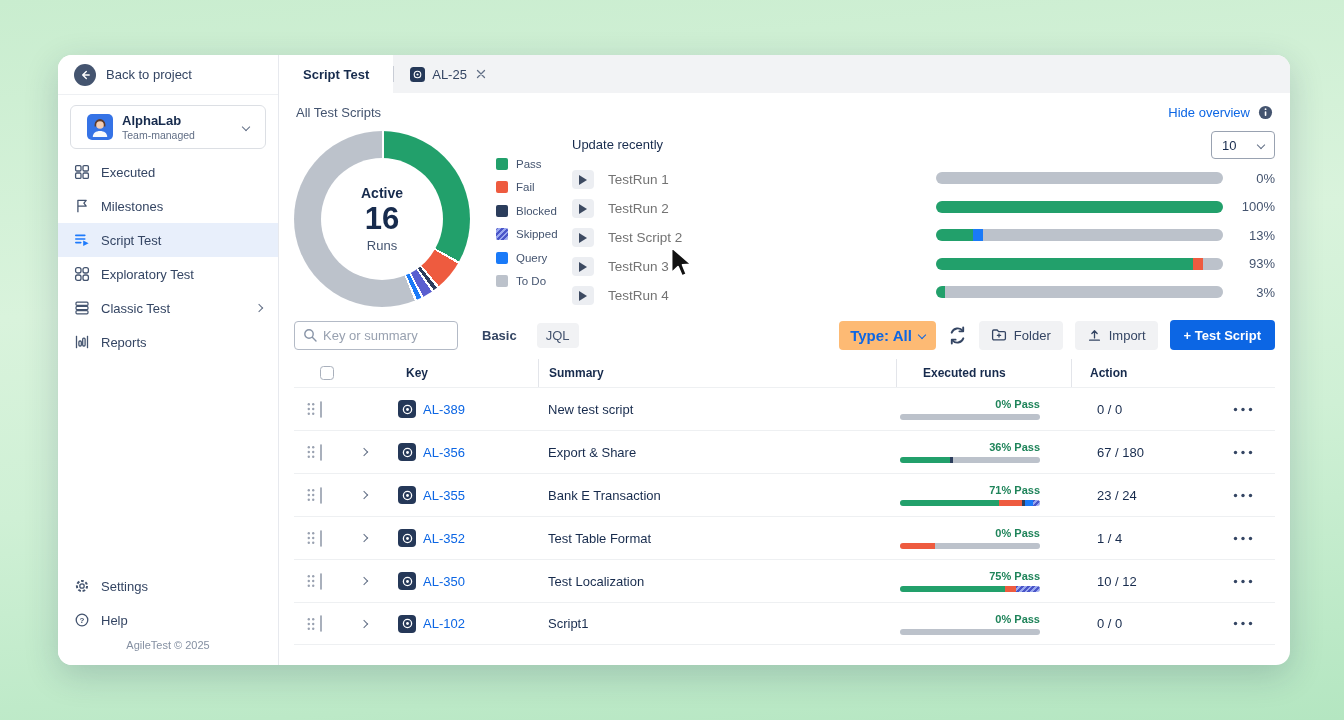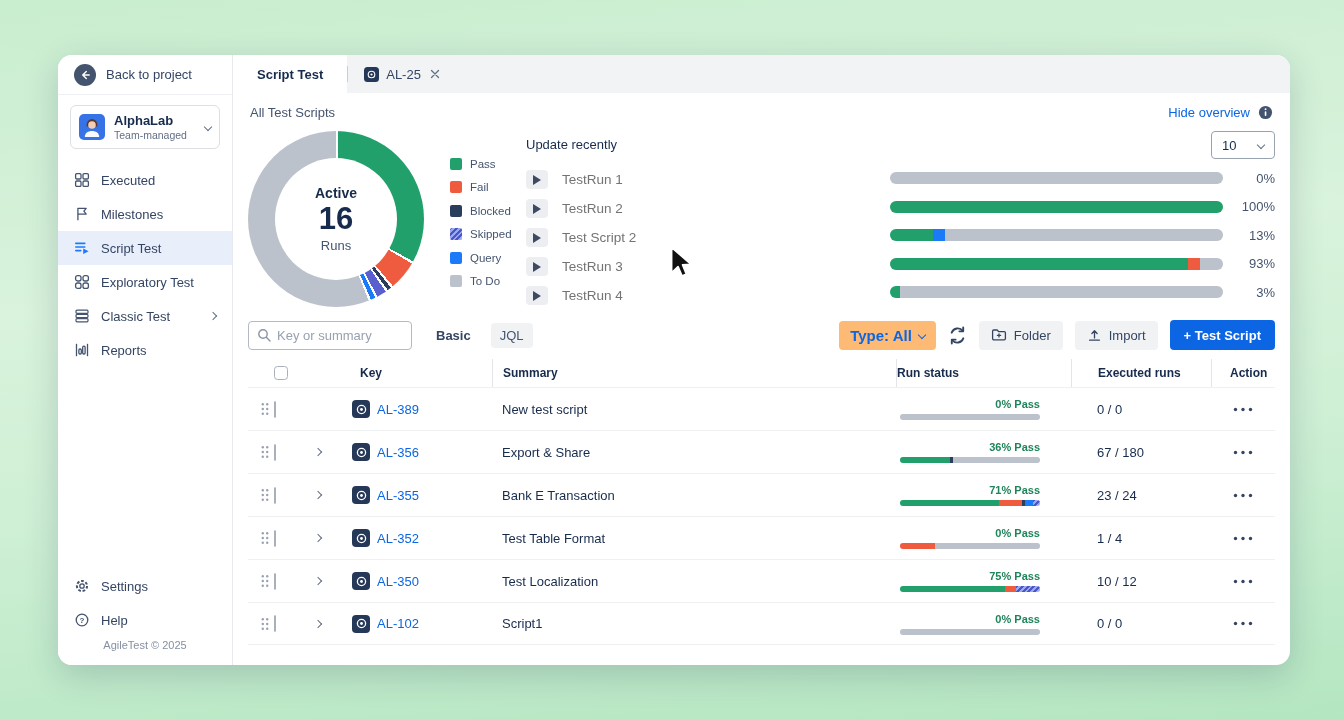--- a/index.html
+++ b/index.html
@@ -9,25 +9,25 @@
     background:linear-gradient(175deg,#c9edcf 0%,#d9f3dc 38%,#cff0d5 62%,#b4e6c1 100%);
     position:relative; color:#172b4d;
   }
   .window {
     position:absolute; left:58px; top:55px; width:1232px; height:610px;
     background:#fff; border-radius:14px; display:flex;
     box-shadow:0 10px 34px rgba(23,43,77,.20);
     overflow:hidden;
   }
   
-  .sidebar { width:175px; border-right:1px solid #e7e9ee; display:flex; flex-direction:column; background:#fff; }
+  .sidebar { width:221px; border-right:1px solid #e7e9ee; display:flex; flex-direction:column; background:#fff; }
   .back-row { height:40px; display:flex; align-items:center; gap:10px; padding:0 16px; border-bottom:1px solid #eef0f3; }
   .back-circle { width:22px; height:22px; border-radius:50%; background:#44546f; display:flex; align-items:center; justify-content:center; flex:0 0 auto; cursor:pointer; }
   .back-row span { font-size:13px; color:#344563; font-weight:500; }
-  .project-card { margin:10px 12px 8px; border:1px solid #dcdfe4; border-radius:6px; padding:7px 8px; display:flex; align-items:center; gap:9px; cursor:pointer; }
+  .project-card { margin:10px 12px 0; border:1px solid #dcdfe4; border-radius:6px; padding:7px 16px; display:flex; align-items:center; gap:9px; cursor:pointer; }
   .project-card .pc-text { flex:1; min-width:0; }
   .pc-name { font-size:13px; font-weight:700; color:#172b4d; }
   .pc-sub { font-size:10.5px; color:#626f86; margin-top:1px; }
   nav.side-nav { margin-top:6px; }
   .side-item { height:34px; display:flex; align-items:center; gap:11px; padding:0 16px; font-size:13px; color:#344563; cursor:pointer; position:relative; }
   .side-item.selected { background:#e8effb; }
   .side-item .icn { width:16px; height:16px; display:flex; align-items:center; justify-content:center; flex:0 0 auto; }
   .side-item .sub-chev { display:none; position:absolute; right:16px; }
   .side-item.has-sub .sub-chev { display:block; }
   .side-bottom { margin-top:auto; padding-bottom:14px; }
@@ -446,21 +446,20 @@
 
       <div class="tbl">
         <div class="tbl-grid tbl-head">
           <span class="hd"></span>
           <span class="hd">
               <span class="cbx"></span>
             </span>
           <span class="hd"></span>
           <span class="hd hd-key">Key</span>
           <span class="hd hd-summary">Summary</span>
-          <span class="hd hd-runstatus">Run status</span>
           <span class="hd hd-exec">Executed runs</span>
           <span class="hd hd-action">Action</span>
         </div>
 
         <div class="tbl-grid trow no-expand">
           <span class="drag">
               <svg width="10" height="14" viewBox="0 0 10 14">
                 <g fill="#99a1b0">
                   <circle cx="2.8" cy="2.2" r="1.2"></circle>
                   <circle cx="7.2" cy="2.2" r="1.2"></circle>

